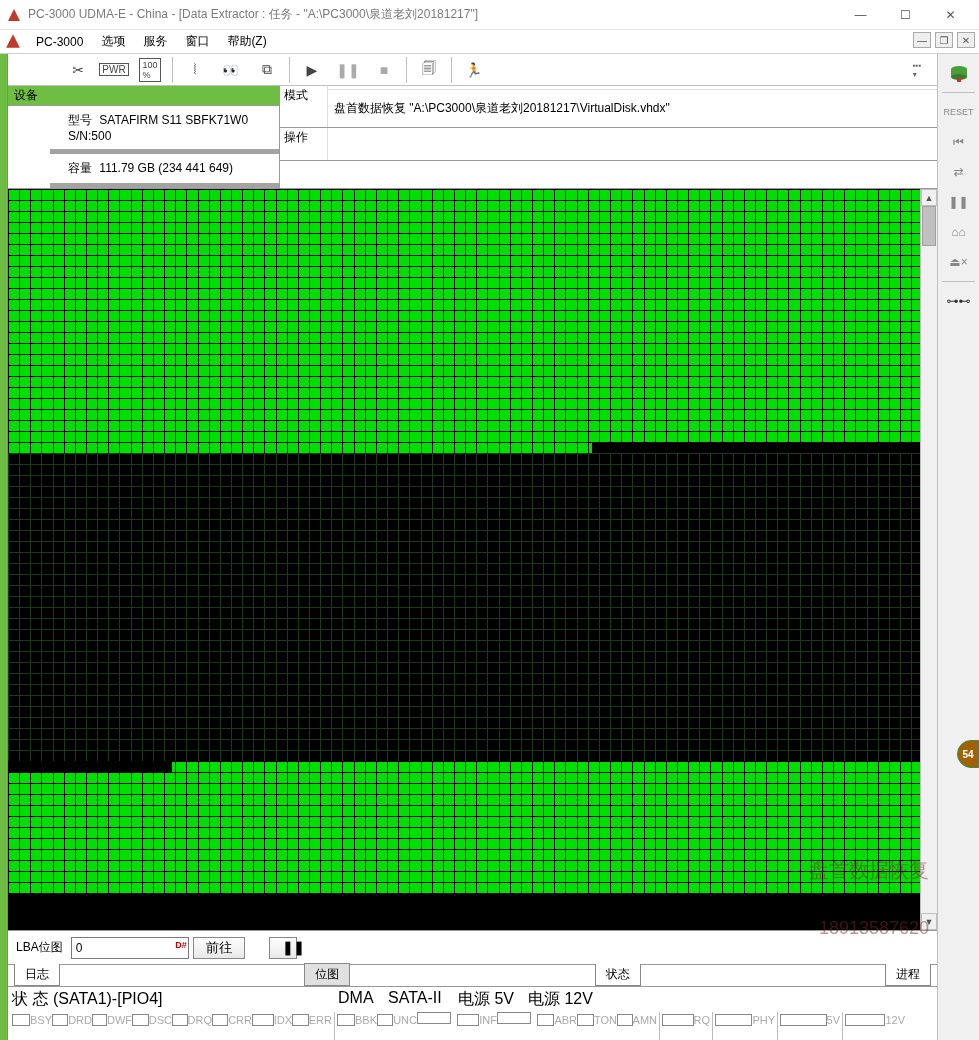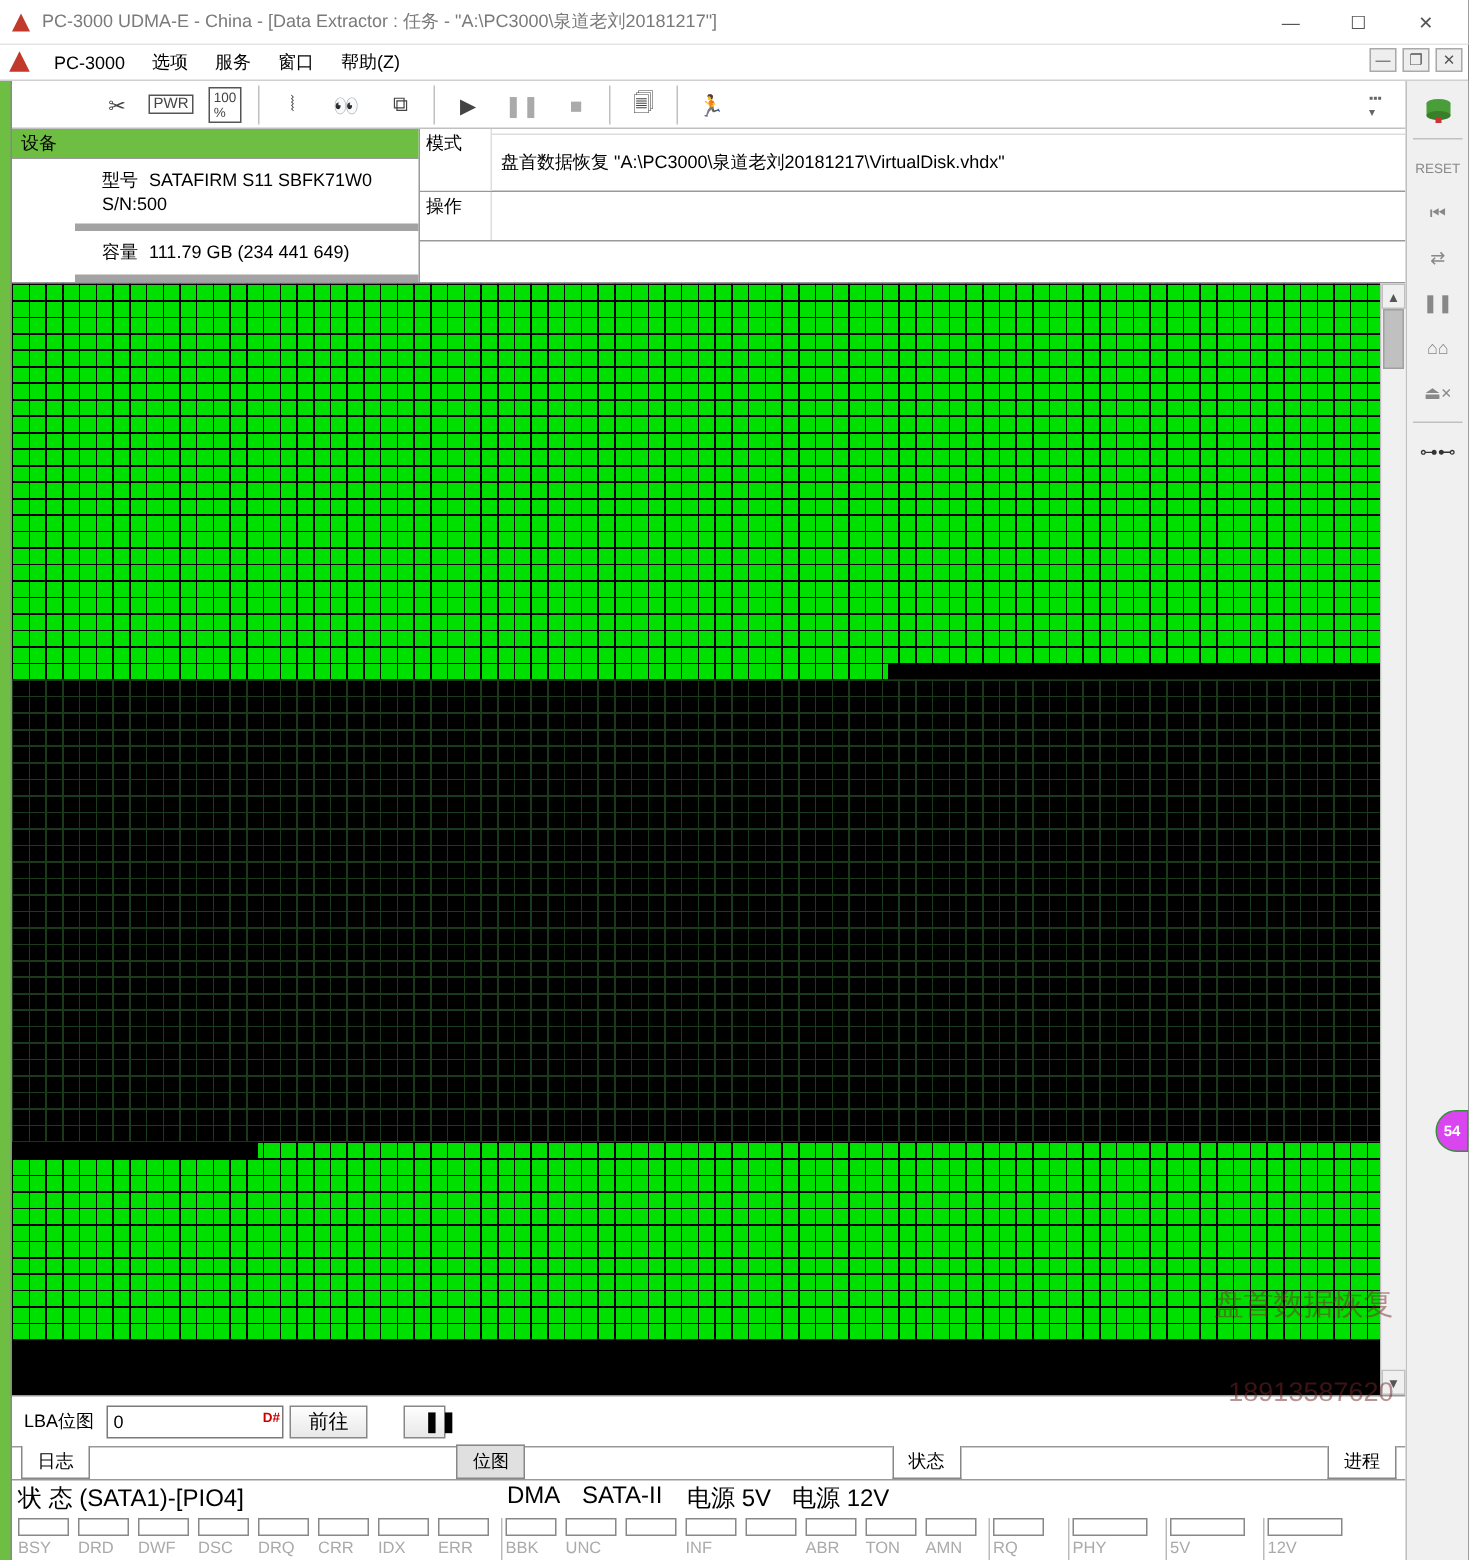--- a/index.html
+++ b/index.html
@@ -206,22 +206,22 @@
 }
 .status-group-label { white-space: nowrap; }
 .status-flags {
   display: flex;
   gap: 0;
   margin-top: 2px;
   align-items: flex-start;
 }
 .flag {
   display: flex;
-  flex-direction: column;
-  align-items: flex-start;
+  flex-direction: row;
+  align-items: flex-end;
   width: 40px;
 }
 .flag .box {
   width: 34px; height: 12px;
   border: 1px solid #888;
   background: #fff;
 }
 .flag .lbl { color: #aaa; font-size: 11px; margin-top: 2px;}
 .flag-sep { width: 1px; height: 28px; background: #bbb; margin: 0 2px;}
 
@@ -231,21 +231,21 @@
   border: 1px solid transparent;
   color: #555;
   cursor: default;
 }
 .right-sep { width: 80%; height:1px; background:#c0c0c0; margin:4px 0;}
 
 .badge-54 {
   position: absolute;
   right: 0; top: 740px;
   width: 22px; height: 28px;
-  background: #d946ef;
+  background: #a16207;
   border-radius: 14px 0 0 14px;
   color: #fff;
   display:flex;align-items:center;justify-content:center;
   font-size: 10px; font-weight:bold;
   border:1px solid #388e3c;
 }
 .watermark {
   position: absolute;
   right: 50px; bottom: 100px;
   text-align: right;

